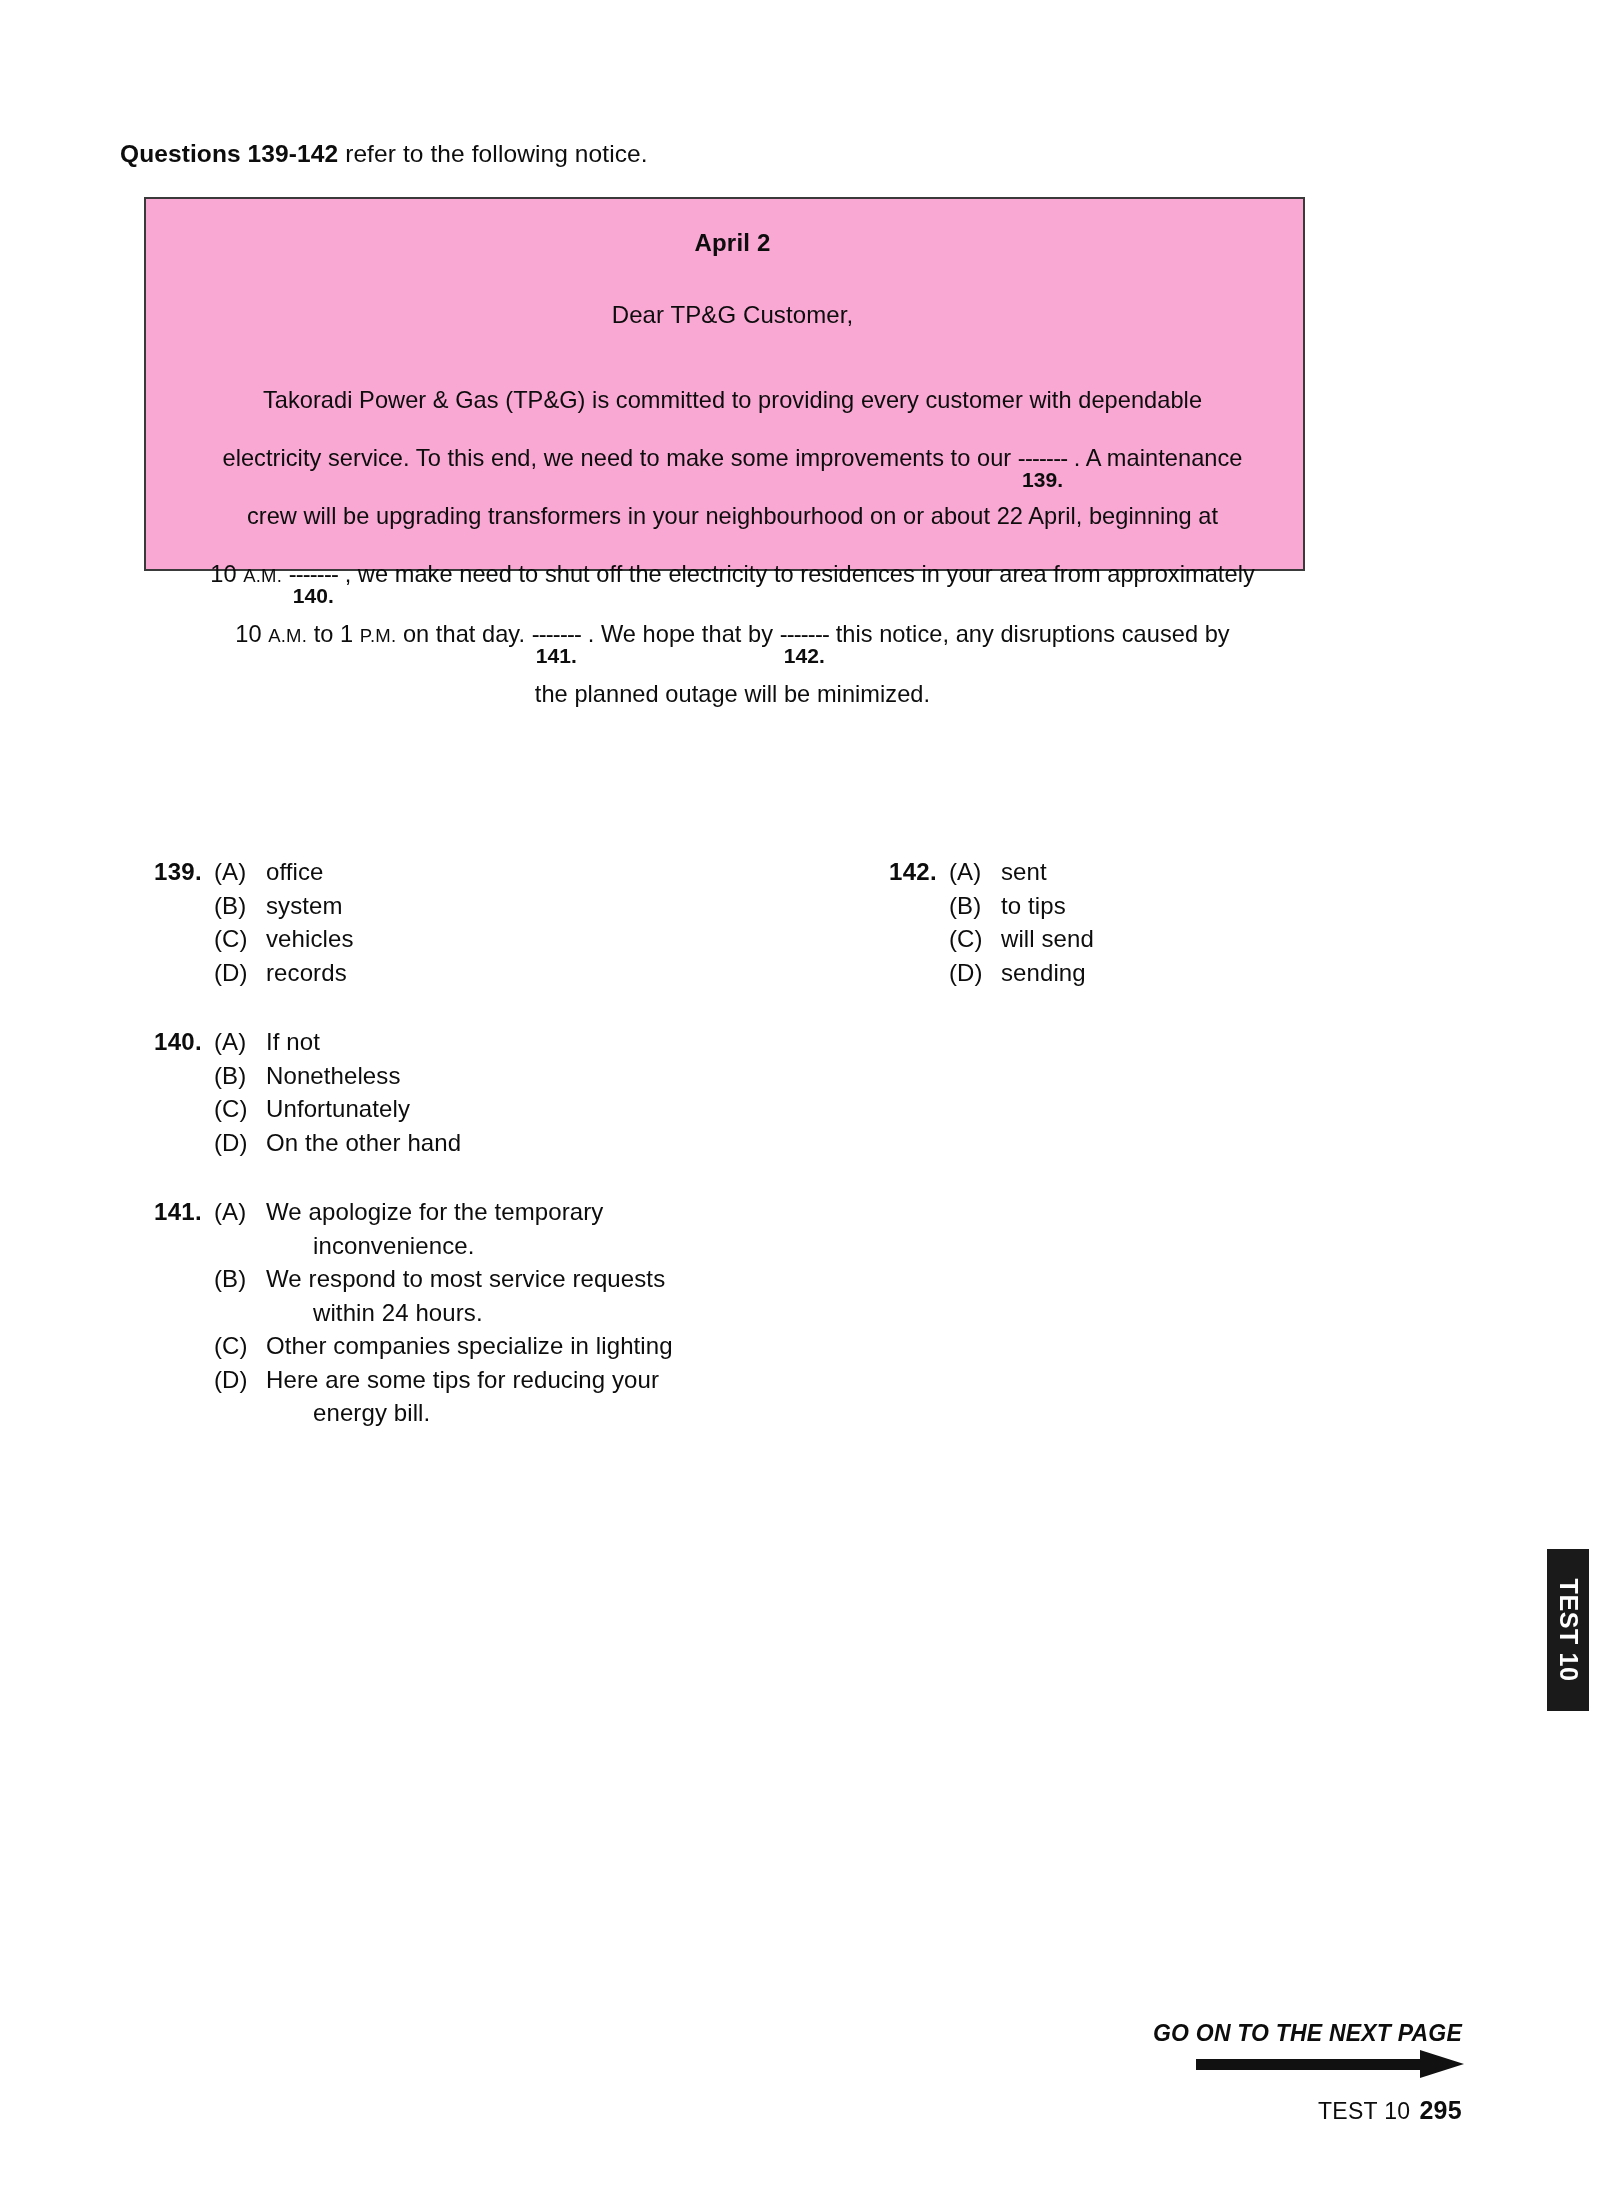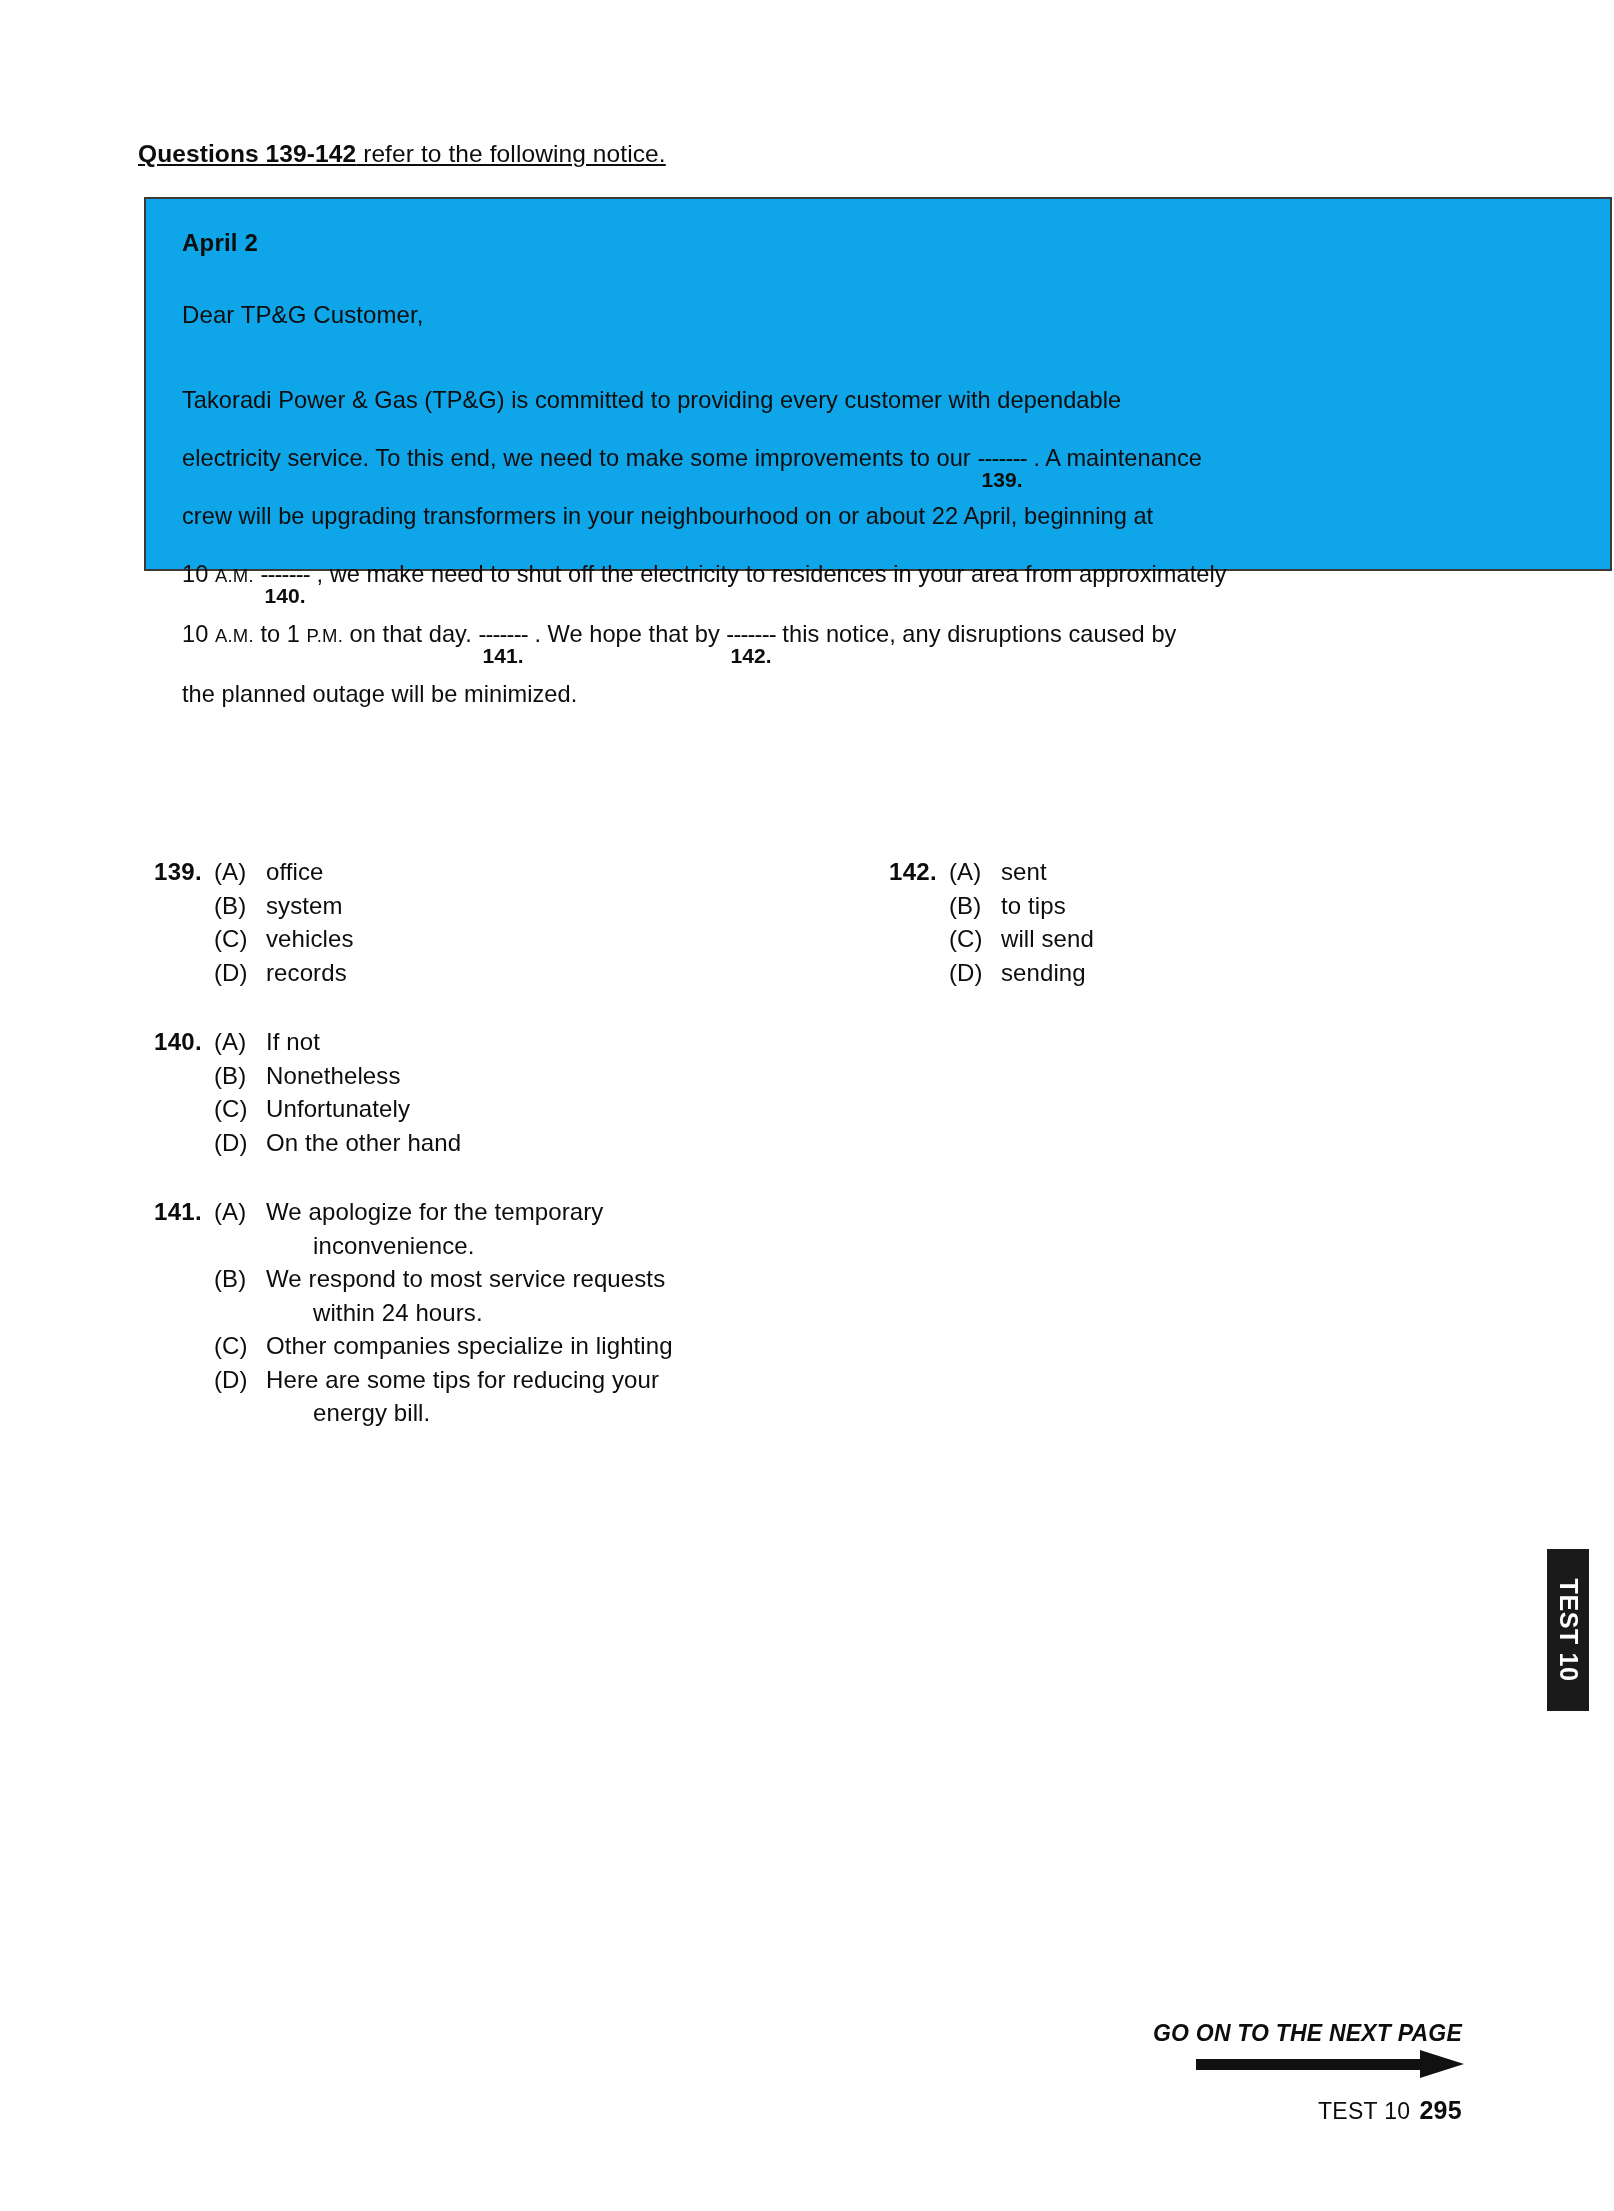--- a/index.html
+++ b/index.html
@@ -12,41 +12,41 @@
     height: 2211px;
     position: relative;
     font-family: "Liberation Sans", sans-serif;
     color: #0d0d0d;
     overflow: hidden;
   }
 
   
   .page-heading {
     position: absolute;
-    left: 138px;
+    left: 120px;
     top: 140px;
     font-size: 24.5px;
     letter-spacing: 0.1px;
     white-space: nowrap;
-    text-decoration: underline;
   }
   .page-heading .lead {
     font-weight: bold;
   }
 
   
   .notice-box {
     position: absolute;
     left: 144px;
     top: 197px;
-    width: 1468px;
+    width: 1161px;
     height: 374px;
     border: 2px solid #3a3a3a;
     box-sizing: border-box;
-    background: #0ea5e9;
+    background: #f9a8d4;
+    text-align: center;
   }
   .notice-inner {
     position: absolute;
     left: 36px;
     top: 30px;
     right: 20px;
   }
   .notice-date {
     font-size: 24px;
     font-weight: bold;

